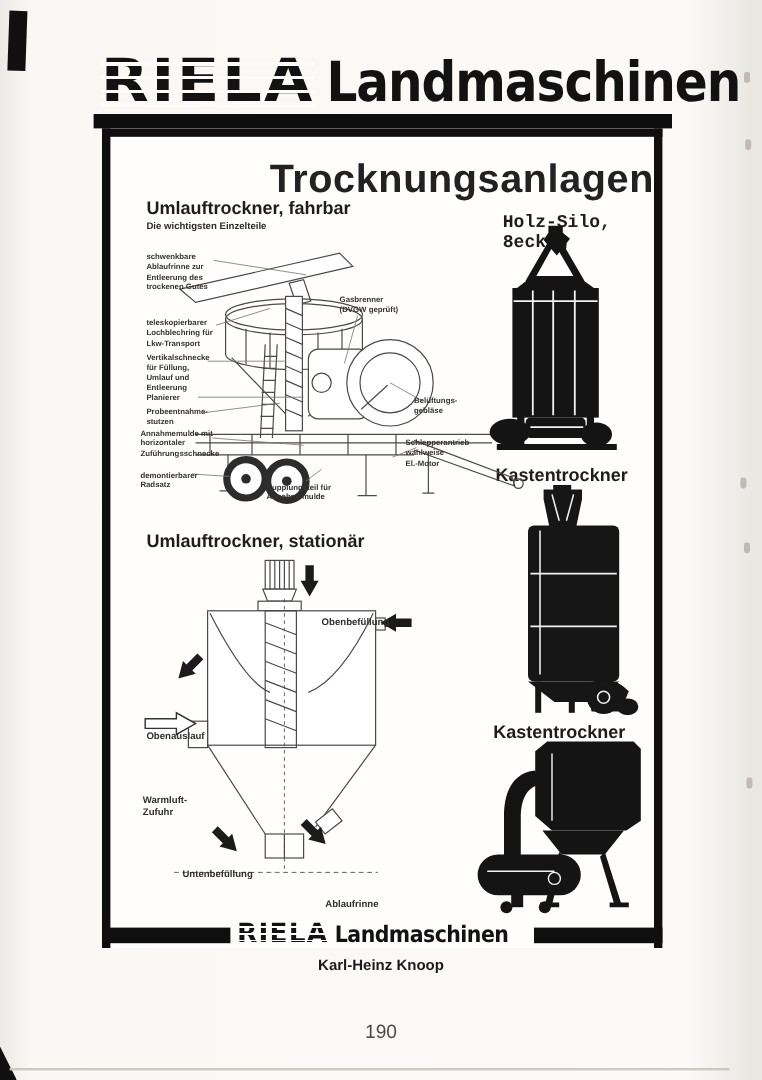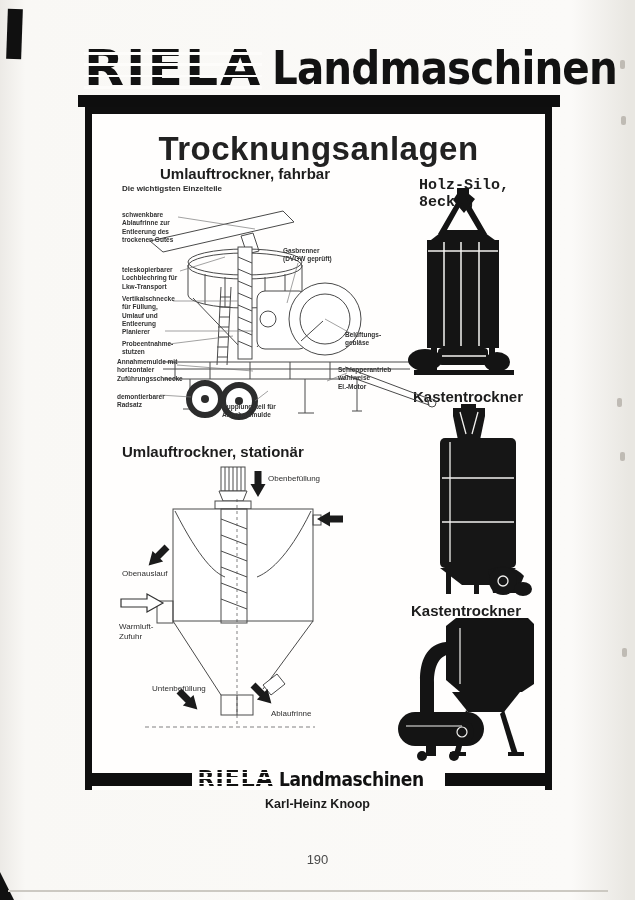--- a/index.html
+++ b/index.html
@@ -21,38 +21,38 @@
                 font-size:46px;letter-spacing:-1px;transform:scaleX(.88) scaleY(1.0);transform-origin:left center;}
   .striped::after{content:"";position:absolute;inset:0;
       background:repeating-linear-gradient(to bottom,transparent 0 9px,#fdfcfa 9px 12px);}
   .striped-sm::after{content:"";position:absolute;inset:0;
       background:repeating-linear-gradient(to bottom,transparent 0 4px,#ffffff 4px 5.5px);}
   .black-bar-top{position:absolute;left:78px;top:95px;width:482px;height:12px;background:#0e0e0e;}
 
   
   .main-box{position:absolute;left:85px;top:107px;width:453px;height:676px;background:#fffefd;
             border:7px solid #0f0f0f;border-bottom:none;}
-  .title{position:absolute;left:0;right:0;top:16px;text-align:center;font-size:33px;font-weight:800;
+  .title{position:absolute;left:0;right:0;top:16px;text-align:right;font-size:33px;font-weight:800;
          letter-spacing:.5px;color:#222;}
   .sec-h{position:absolute;font-size:15px;font-weight:800;color:#1d1d1d;}
   .sec-sub{position:absolute;font-size:8px;font-weight:700;color:#2a2a2a;text-align:right;}
   .dlabel{position:absolute;font-size:6.5px;font-weight:600;line-height:1.28;color:#333;z-index:3;}
-  .slabel{position:absolute;font-size:8px;font-weight:400;color:#2e2e2e;z-index:3;line-height:1.2;}
+  .slabel{position:absolute;font-size:8px;font-weight:700;color:#2e2e2e;z-index:3;line-height:1.2;margin-top:40px;}
   svg.diagram{position:absolute;z-index:1;}
 
   
   .logo-row{position:absolute;left:-7px;right:-7px;bottom:0;height:22px;display:flex;align-items:center;}
   .logo-row .bar{flex:1;height:13px;background:#0f0f0f;}
   .logo-row .mid{display:flex;align-items:center;gap:5px;padding:0 6px;white-space:nowrap;}
   .riela-main-sm{font-size:22px;letter-spacing:1px;}
   .riela-suffix-sm{font-size:19px;transform:scaleX(.9);transform-origin:left center;letter-spacing:-.5px;}
 
   .contact-name{position:absolute;left:0;right:0;top:785px;text-align:center;font-size:12.5px;font-weight:700;color:#1b1b1b;margin-top:12px;}
   .address{position:absolute;left:0;right:0;top:798px;text-align:center;font-size:13.5px;color:#222;}
-  .page-num{position:absolute;left:0;right:0;top:852px;text-align:center;font-size:13px;color:#4a4a4a;}
+  .page-num{position:absolute;left:0;right:0;top:852px;text-align:center;font-size:16px;color:#4a4a4a;}
 </style>
 </head>
 <body>
 
 <div class="page">
 
   <div class="artifact a-topleft"></div>
   <div class="artifact a-botleft"></div>
   <div class="hairline"></div>
   <div class="speck" style="left:620px;top:60px;"></div>
@@ -64,21 +64,21 @@
   <div class="logo-top">
     <span class="riela-block riela-main striped">RIELA</span>
     <span class="riela-suffix">Landmaschinen</span>
   </div>
   <div class="black-bar-top"></div>
 
   <div class="main-box">
 
     <div class="title">Trocknungsanlagen</div>
 
-    <div class="sec-h" style="left:30px;top:51px;margin-left:38px;">Umlauftrockner, fahrbar</div>
+    <div class="sec-h" style="left:30px;top:51px;">Umlauftrockner, fahrbar</div>
     <div class="sec-sub" style="left:30px;top:70px;">Die wichtigsten Einzelteile</div>
 
     <svg class="diagram" style="left:13px;top:81px;" width="335" height="245" viewBox="0 0 335 245">
       <g stroke="#4a4a4a" stroke-width="1" fill="none">
         <path d="M45,46 L178,16 L189,27 L58,57 Z" fill="#fff"></path>
         <path d="M136,41 l12,-3 6,18 -12,3 Z" fill="#fff"></path>
         <ellipse cx="140" cy="67" rx="57" ry="13"></ellipse>
         <ellipse cx="140" cy="71" rx="57" ry="13"></ellipse>
         <path d="M83,70 L83,100 M197,70 L197,100"></path>
         <path d="M83,100 A57,13 0 0,0 197,100"></path>

